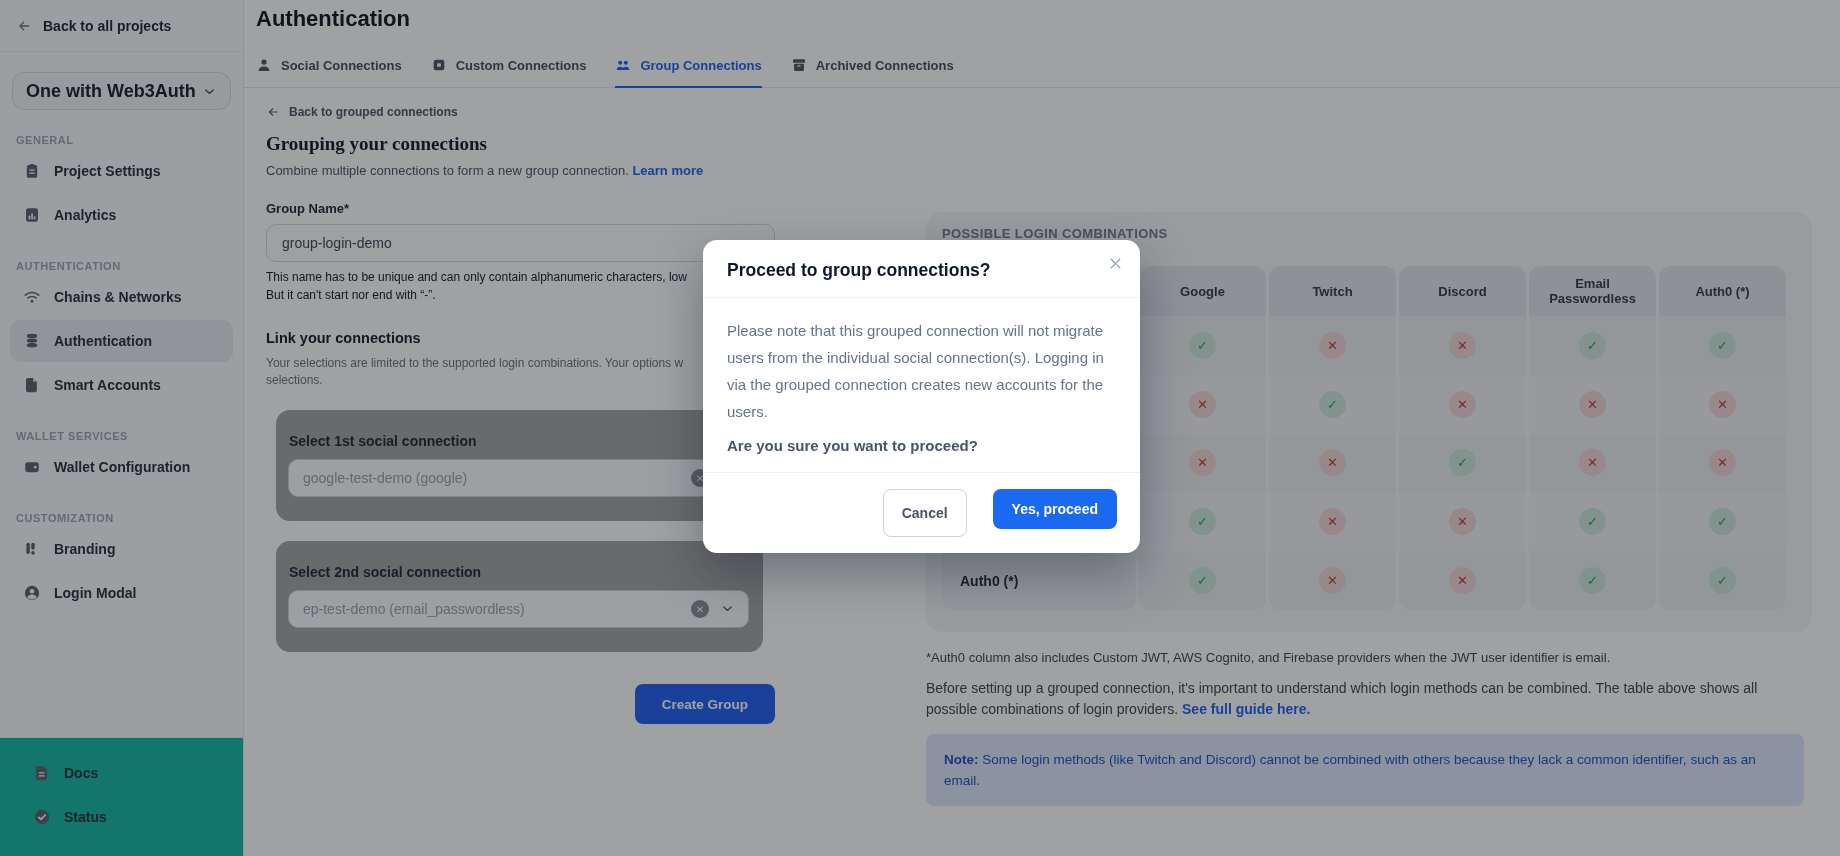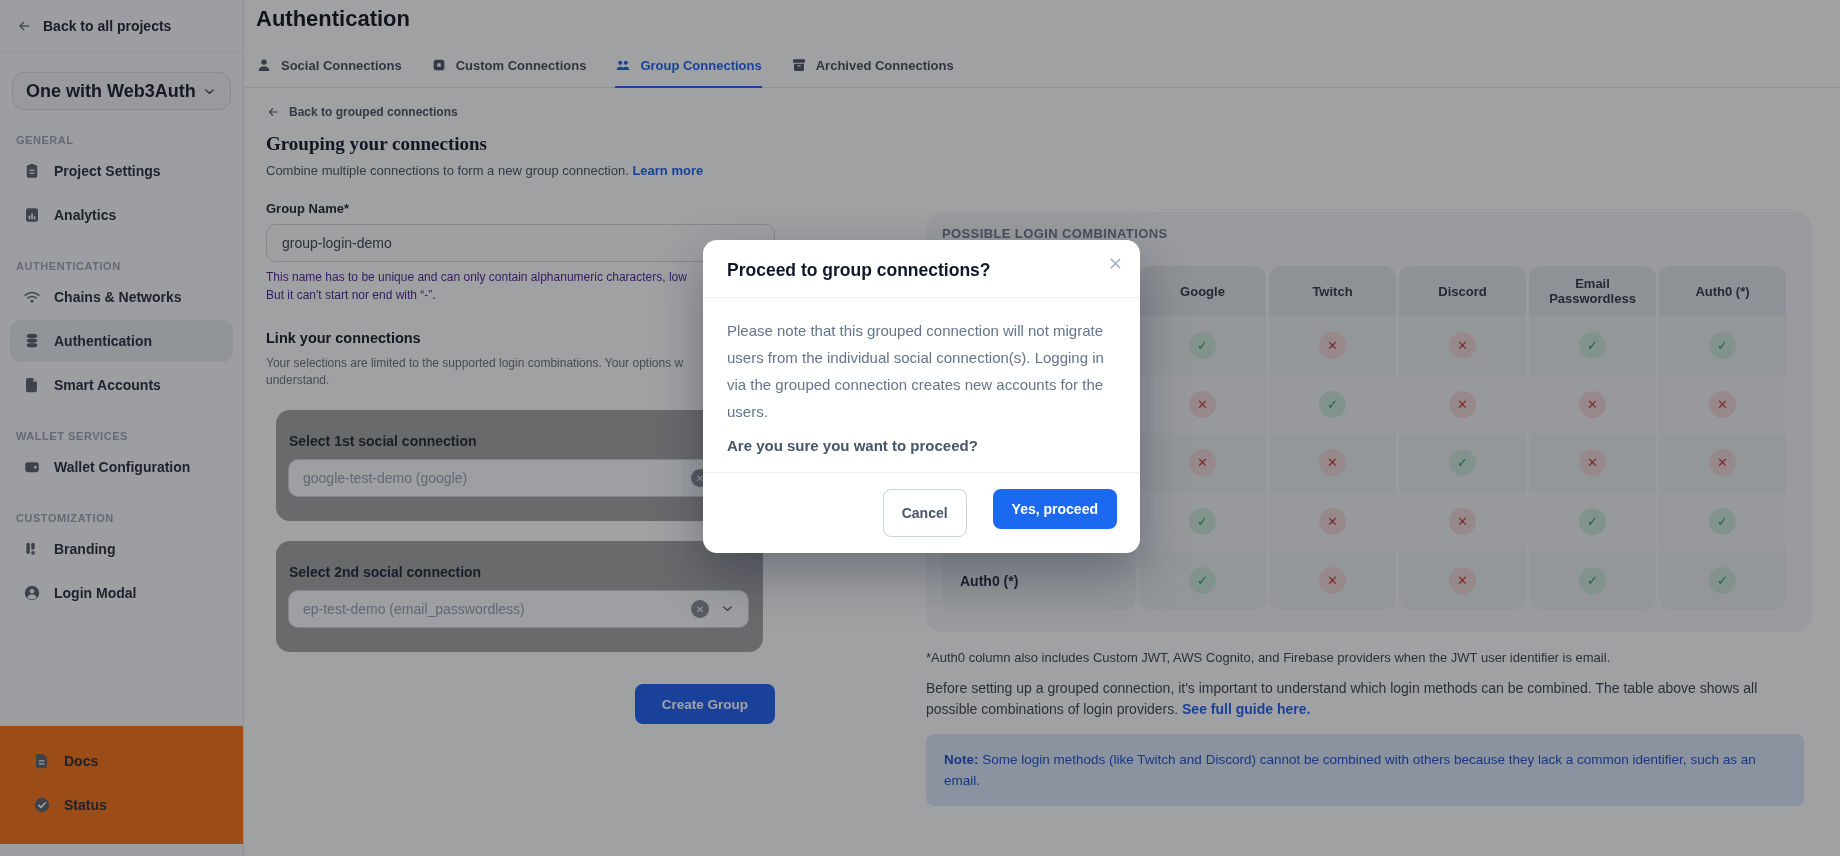--- a/index.html
+++ b/index.html
@@ -13,21 +13,21 @@
   .sb-back .ic{color:#6b7280;display:flex;}
   .sb-dropdown{margin:20px 12px 0;height:38px;border:1px solid #d6dadf;border-radius:12px;background:#f2f3f5;
            display:flex;align-items:center;justify-content:space-between;padding:0 13px;cursor:pointer;}
   .sb-dropdown .txt{font-size:18px;font-weight:600;color:#171d28;white-space:nowrap;overflow:hidden;}
   .sb-dropdown .ic{color:#4b5563;display:flex;flex:0 0 auto;margin-left:6px;}
   .sb-section-label{margin:24px 16px 4px;font-size:11px;font-weight:700;letter-spacing:.05em;color:#9aa3af;}
   .sb-item{height:42px;margin:2px 10px;padding:0 13px;display:flex;align-items:center;gap:13px;border-radius:10px;
            font-size:14px;font-weight:600;color:#272e3a;cursor:pointer;}
   .sb-item .ic{color:#59616e;display:flex;}
   .sb-item.active{background:#e7e9ee;}
-  .sb-footer{position:absolute;left:0;right:0;bottom:12px;border-top:1px solid #ecedef;padding:12px 10px 16px;background:#f97316;}
+  .sb-footer{position:absolute;left:0;right:0;bottom:0;border-top:1px solid #ecedef;padding:12px 10px 16px;background:#14b8a6;}
 
   
   .main{position:absolute;left:244px;top:0;right:0;height:856px;background:#ffffff;}
   .page-title{position:absolute;left:12px;top:6px;font-size:22px;font-weight:800;color:#10141f;margin:0;}
   .tabs{position:absolute;left:0;right:0;top:44px;height:44px;border-bottom:1px solid #e5e7eb;
         display:flex;align-items:stretch;gap:29px;padding-left:12px;}
   .tab{display:flex;align-items:center;gap:9px;font-size:13px;font-weight:700;color:#454d5b;cursor:pointer;
        border-bottom:2px solid transparent;margin-bottom:-1px;}
   .tab .ic{color:#4b5563;display:flex;}
   .tab.active{color:#2160ee;border-bottom-color:#2160ee;}
@@ -36,21 +36,21 @@
   
   .form{position:absolute;left:22px;top:88px;width:509px;}
   .back-link{margin-top:17px;display:flex;align-items:center;gap:9px;font-size:12px;font-weight:600;color:#4b5563;cursor:pointer;}
   .back-link .ic{color:#59616e;display:flex;}
   .form h2{margin:14px 0 0;font-size:19px;font-weight:800;color:#101828;font-family:Liberation Serif, serif;}
   .form .desc{margin-top:8px;font-size:13px;color:#475467;}
   .inline-link{color:#2160ee;font-weight:600;cursor:pointer;text-decoration:none;}
   .field-label{margin-top:23px;font-size:13px;font-weight:700;color:#1d2633;}
   .text-input{margin-top:8px;width:100%;height:38px;border:1px solid #d3d7dd;border-radius:10px;background:#fdfdfe;
         font-size:14px;color:#3c4350;padding:0 15px;outline:none;}
-  .helper{margin-top:7px;font-size:12px;color:#4c1d95;line-height:17.5px;}
+  .helper{margin-top:7px;font-size:12px;color:#0f172a;line-height:17.5px;}
   .form h3{margin:26px 0 0;font-size:14.5px;font-weight:800;color:#141a26;}
   .link-desc{margin-top:9px;font-size:12px;color:#69707d;line-height:17px;}
   .sel-card{margin-top:21px;margin-left:10px;width:487px;background:#a3a3a3;border-radius:14px;padding:23px 14px 24px 12px;}
   .sel-card + .sel-card{margin-top:20px;}
   .sel-label{font-size:14px;font-weight:700;color:#1d2633;padding-left:1px;}
   .sel-wrap{position:relative;margin-top:10px;}
   .sel-input{width:100%;height:38px;border:1px solid #ccd1d8;border-radius:10px;background:#fbfcfd;
         font-size:14px;color:#98a1ad;padding:0 66px 0 14px;outline:none;}
   .sel-clear{position:absolute;right:40px;top:10px;width:18px;height:18px;border-radius:50%;background:#848b96;
         color:#fbfcfd;display:flex;align-items:center;justify-content:center;font-size:10px;font-weight:700;cursor:pointer;}
@@ -292,21 +292,21 @@
       </div>
       <div class="field-label">Group Name*</div>
       <input class="text-input" value="group-login-demo" style="">
       <div class="helper">
         <div>This name has to be unique and can only contain alphanumeric characters, low</div>
         <div>But it can't start nor end with “-”.</div>
       </div>
       <h3>Link your connections</h3>
       <div class="link-desc">
         <div>Your selections are limited to the supported login combinations. Your options w</div>
-        <div>understand.</div>
+        <div>selections.</div>
       </div>
 
       <div class="sel-card">
         <div class="sel-label">Select 1st social connection</div>
         <div class="sel-wrap">
           <input class="sel-input" value="google-test-demo (google)" style="">
           <span class="sel-clear">✕</span>
           <span class="sel-chevron">
               <svg width="15" height="15" viewBox="0 0 24 24" fill="currentColor" aria-hidden="true">
                 <path d="M6 9.5 12 15l6-5.5" fill="none" stroke="currentColor" stroke-width="2.2" stroke-linecap="round" stroke-linejoin="round"></path>

